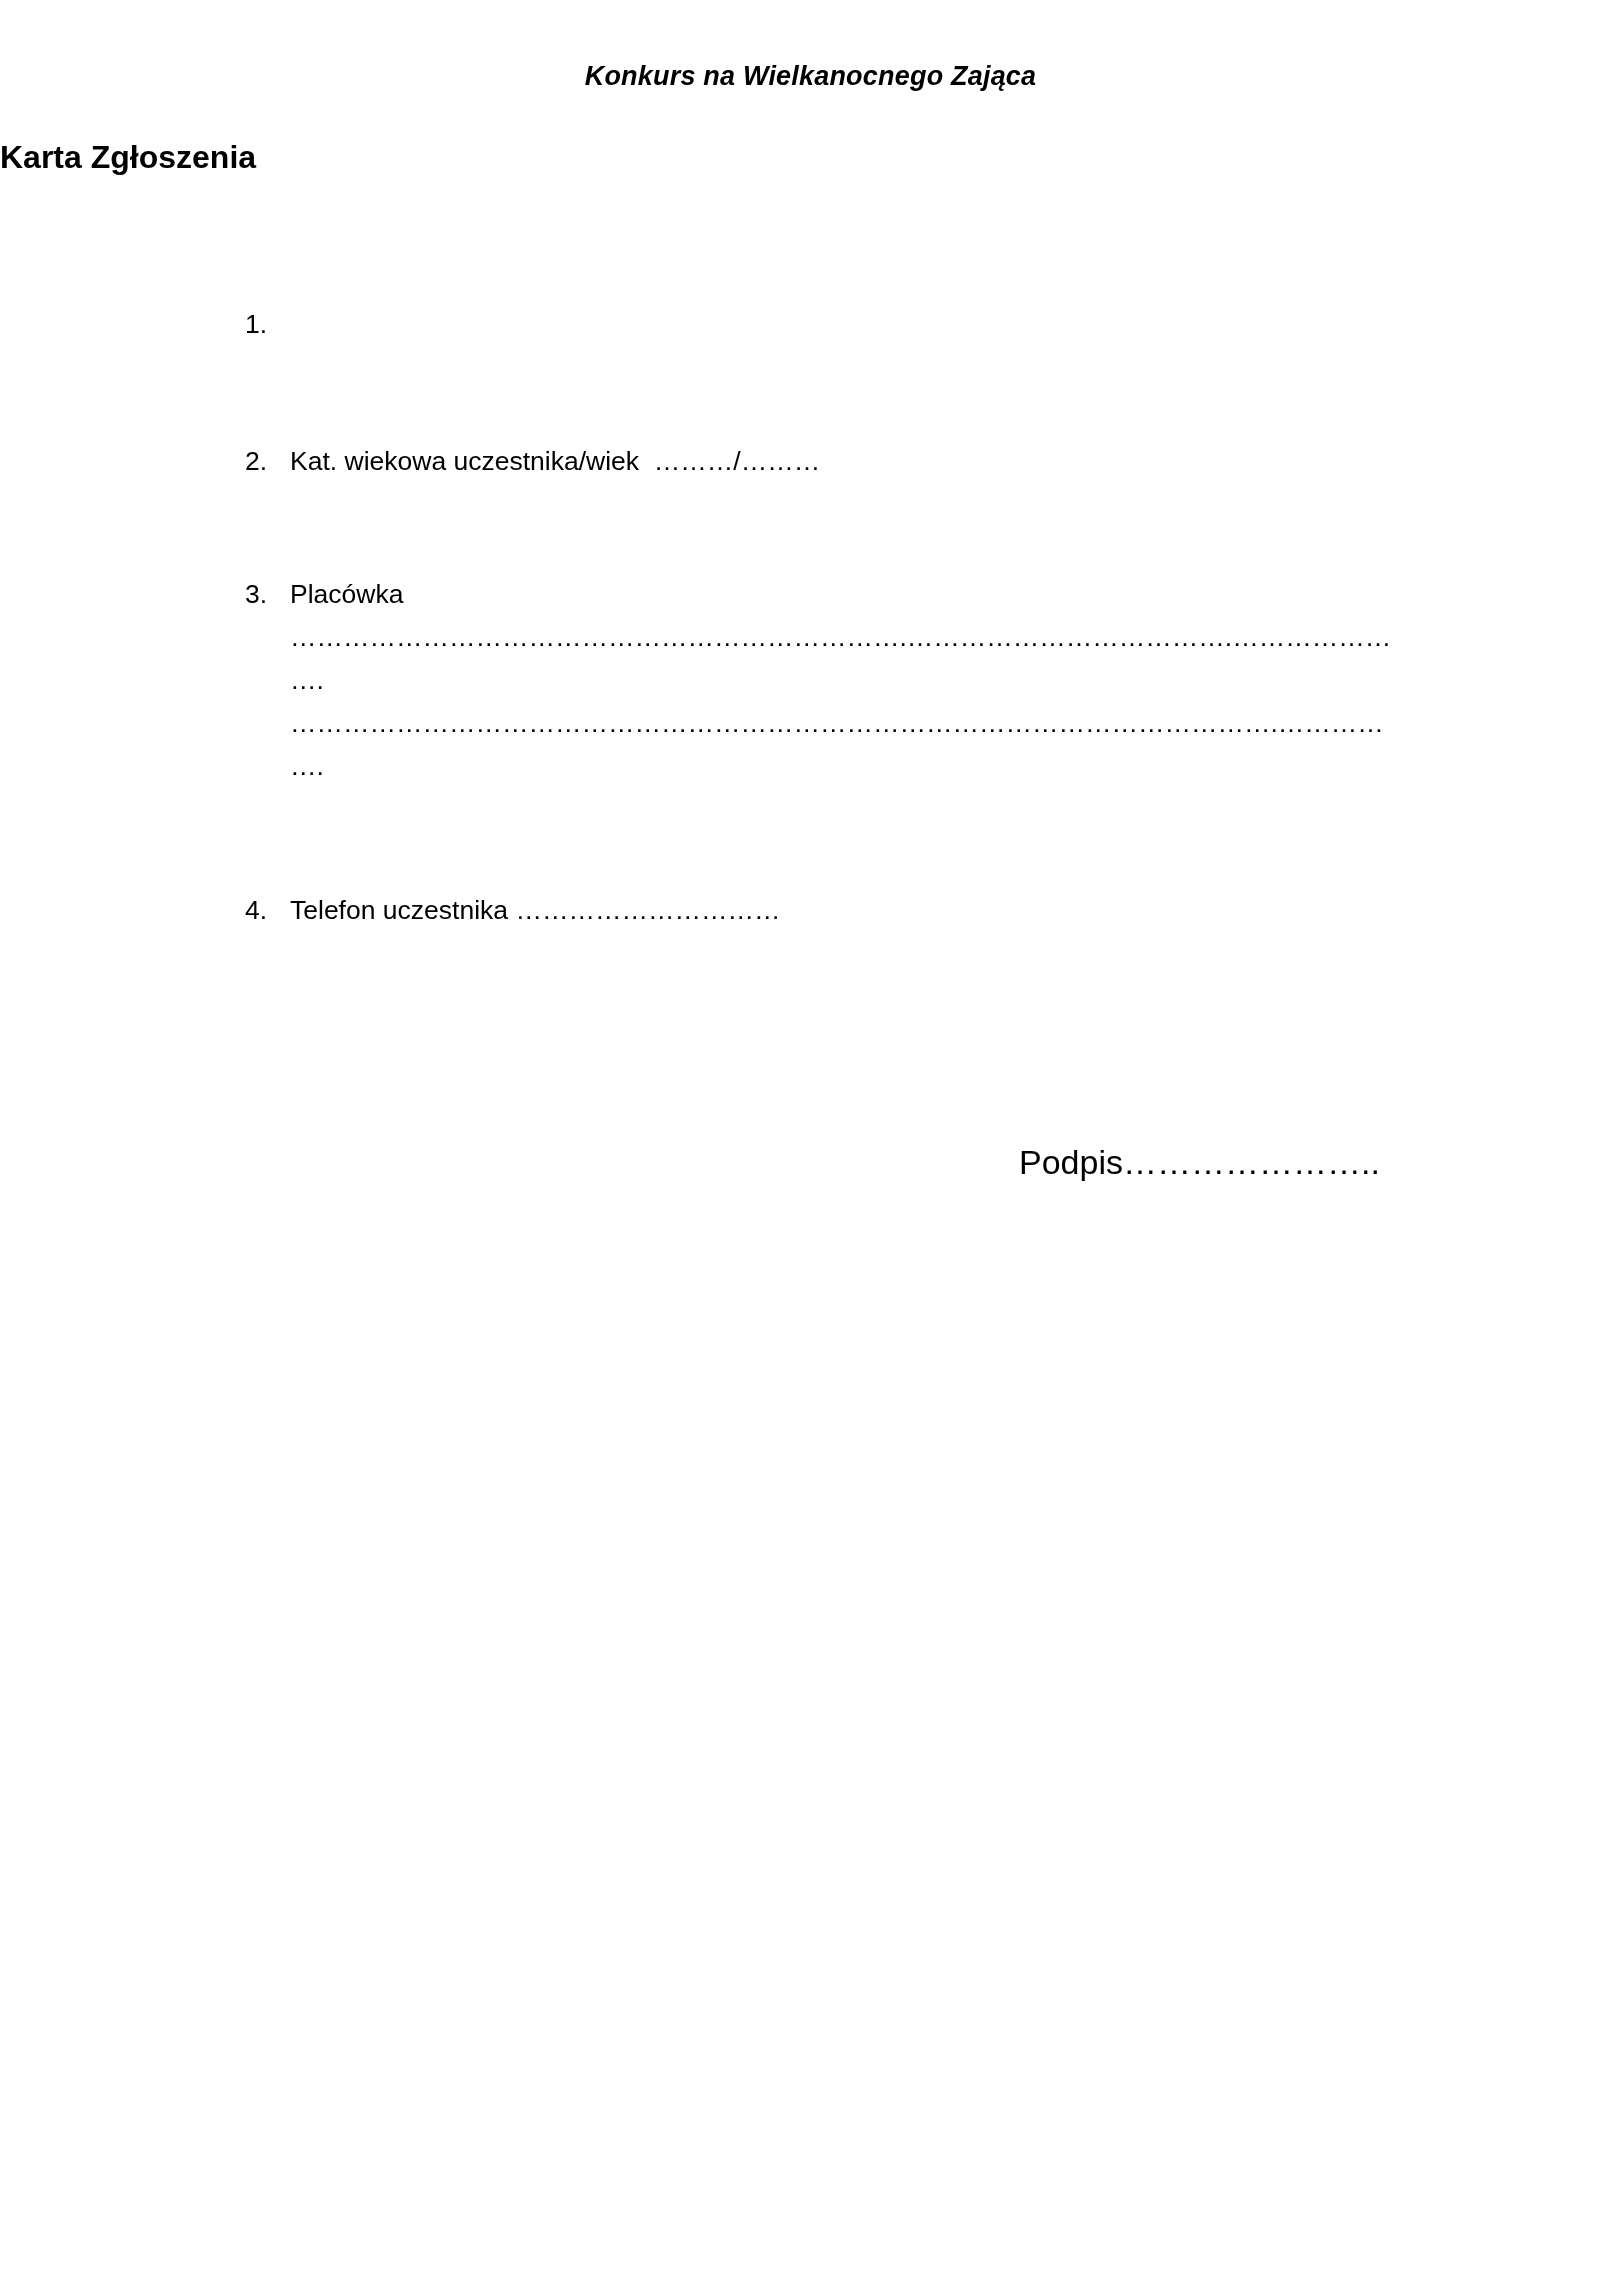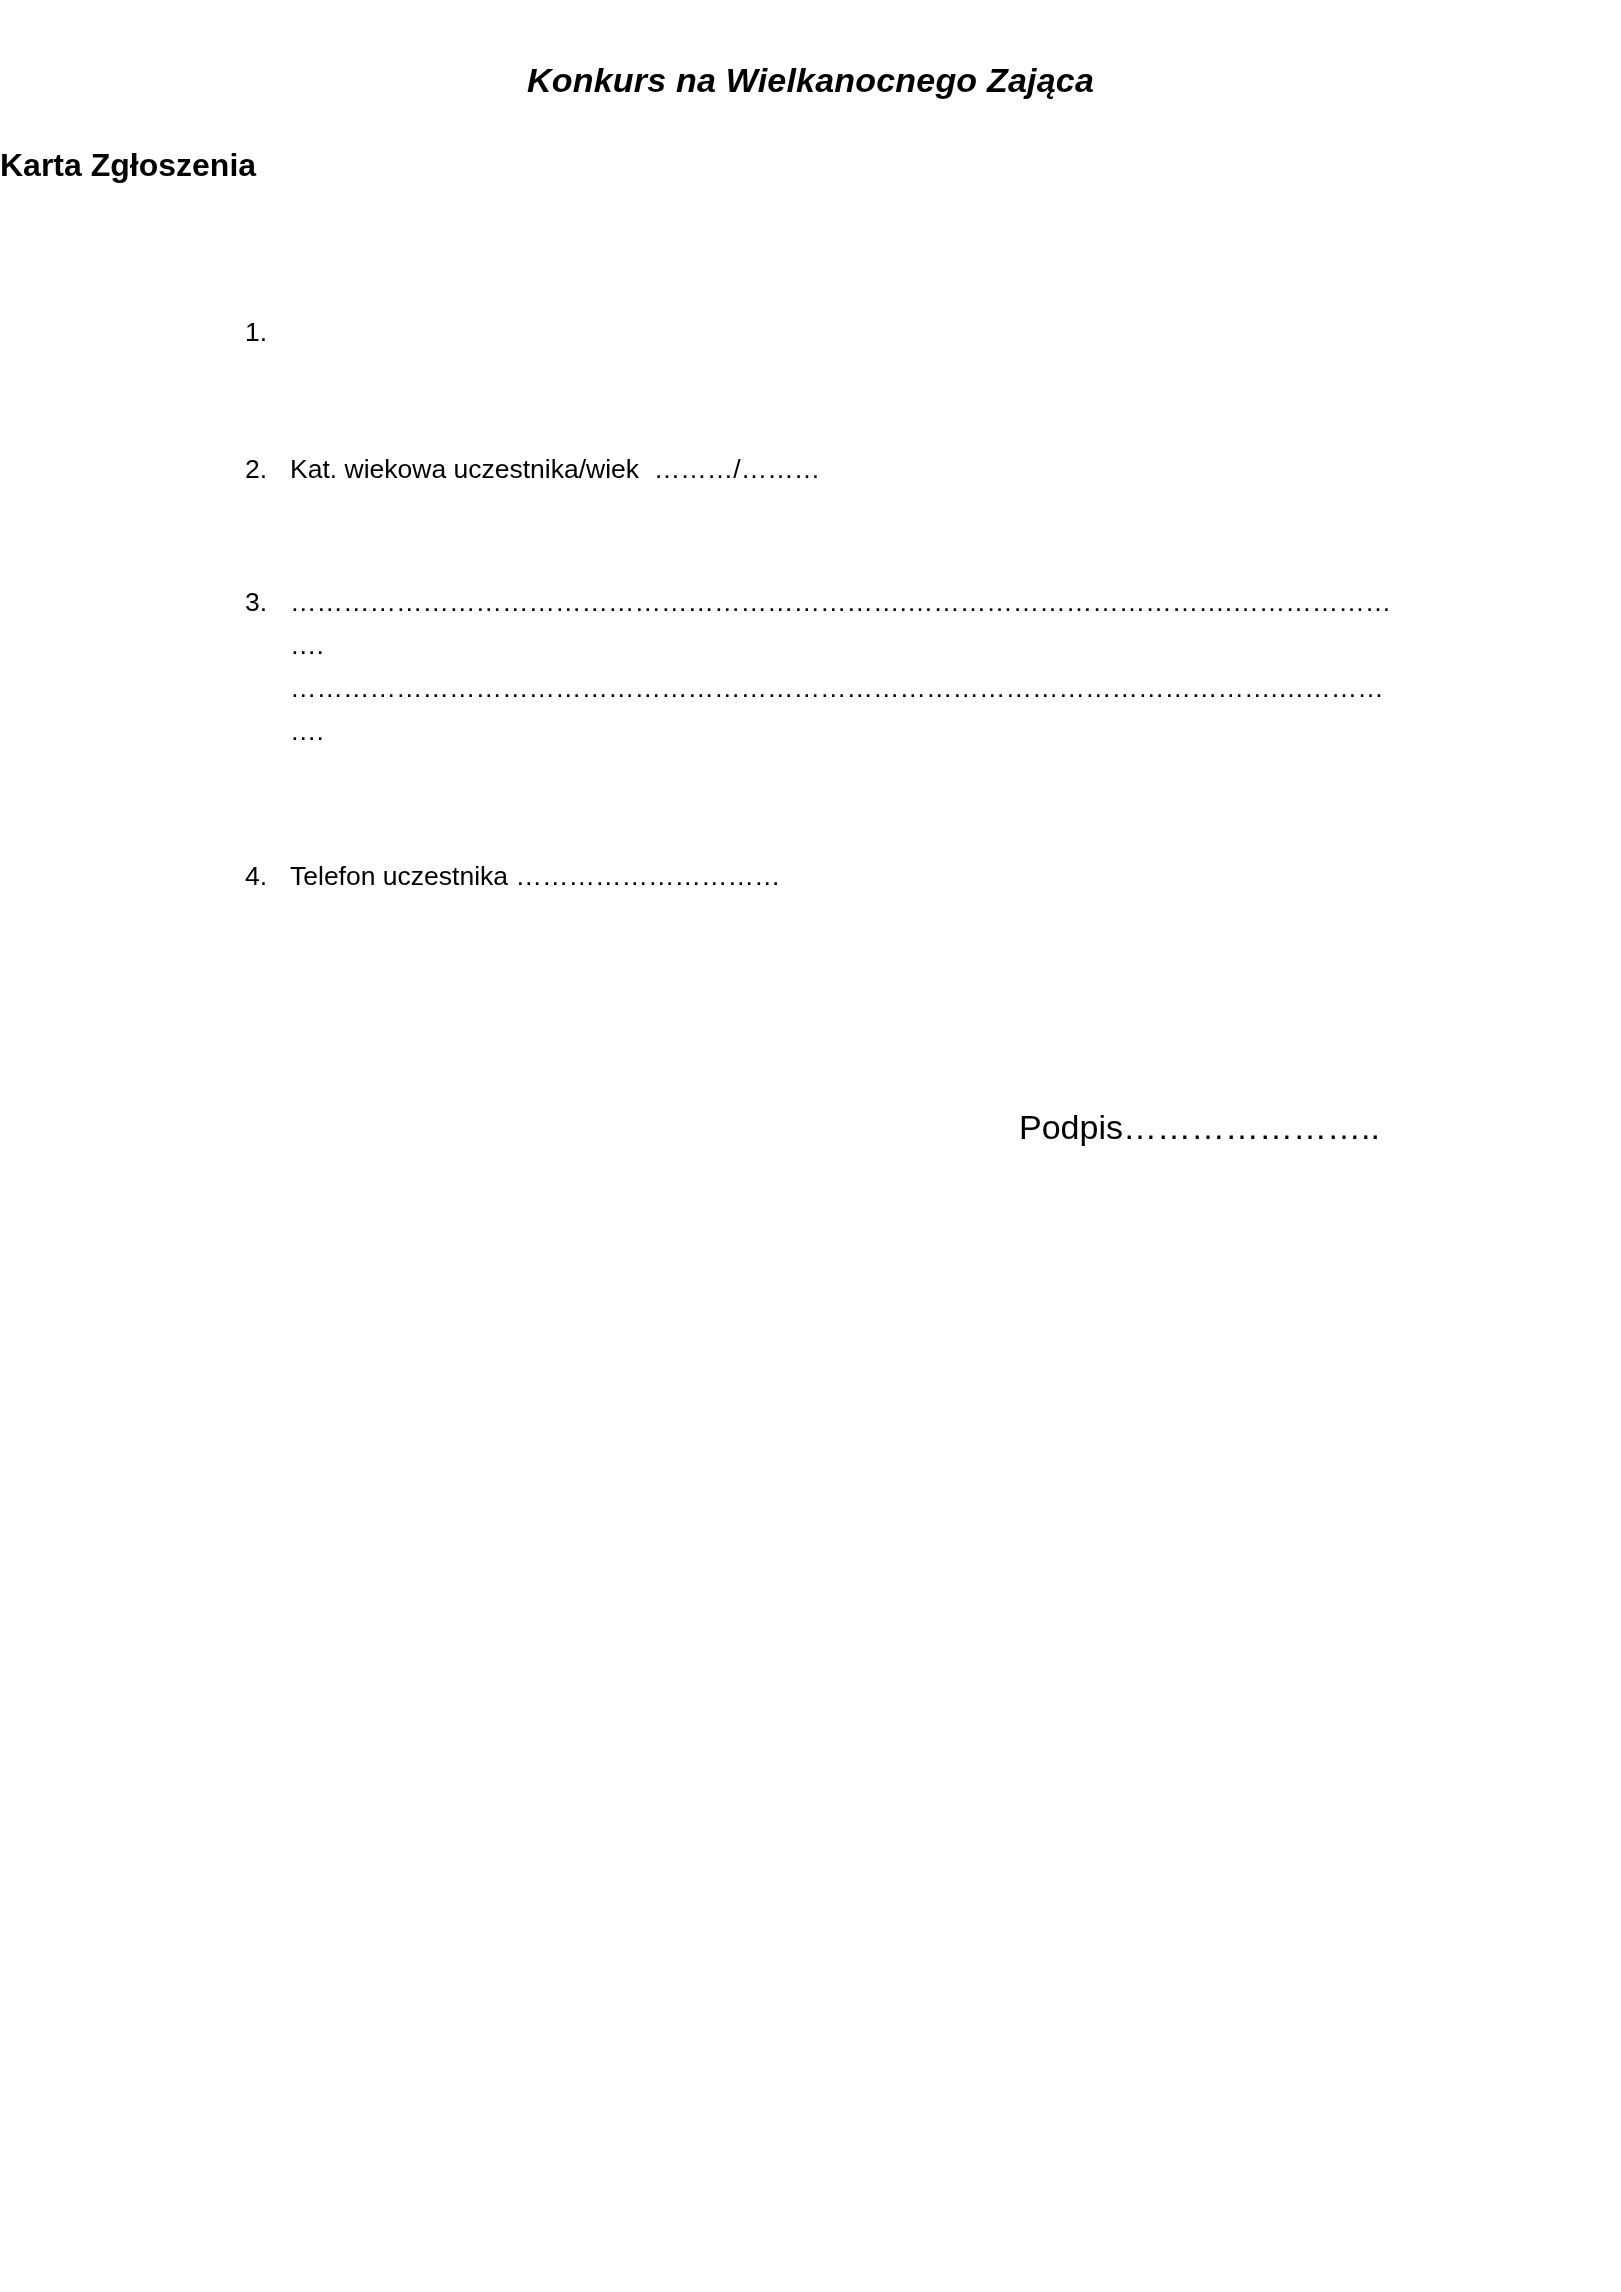--- a/index.html
+++ b/index.html
@@ -21,21 +21,21 @@
     box-sizing: border-box;
     padding: 0;
     position: relative;
     background: #ffffff;
   }
 
   .doc-header {
     text-align: center;
     font-weight: bold;
     font-style: italic;
-    font-size: 34px;
+    font-size: 27px;
     letter-spacing: 0.2px;
     margin-top: 61px;
   }
 
   .doc-title {
     font-weight: bold;
     font-size: 32px;
     margin-top: 47px;
   }
 
@@ -105,20 +105,21 @@
       <span class="item-body">
         <span class="item-line">Kat. wiekowa uczestnika/wiek  ………/………</span>
       </span>
     </li>
 
     <li class="gap-md"></li>
 
     <li class="form-item">
       <span class="item-number">3.</span>
       <span class="item-body">
+        <span class="item-line">Placówka</span>
         <span class="item-line">…………………………………………………………….……………………………….………………….</span>
         <span class="item-line">………………………………………………………………………………………………….…………….</span>
       </span>
     </li>
 
     <li class="gap-xl"></li>
 
     <li class="form-item">
       <span class="item-number">4.</span>
       <span class="item-body">

